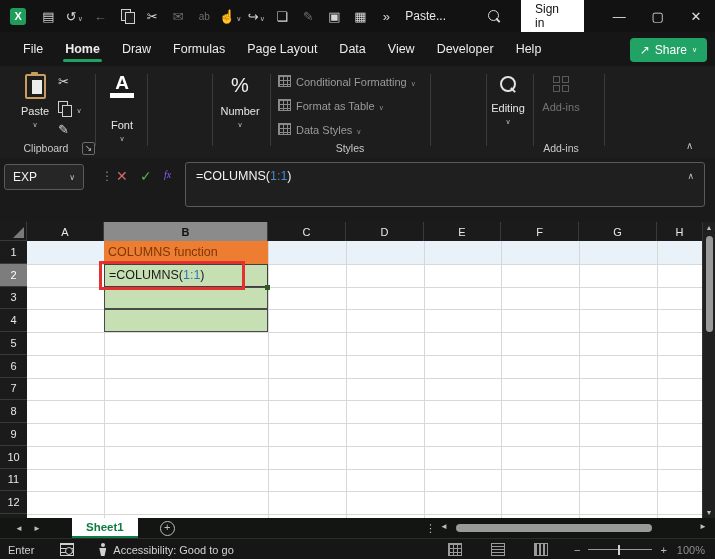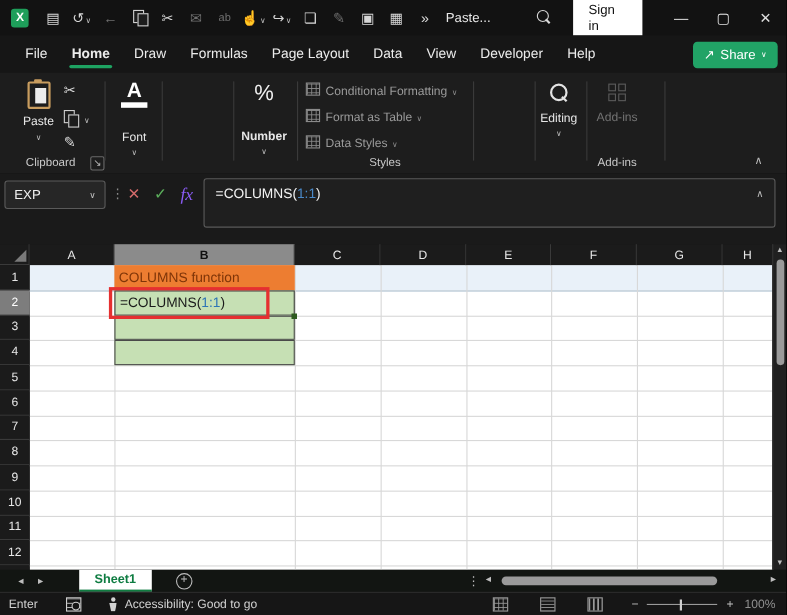--- a/index.html
+++ b/index.html
@@ -51,27 +51,27 @@
     background-image:linear-gradient(#b9b9b9 1px,transparent 1px),linear-gradient(90deg,#b9b9b9 1px,transparent 1px);
     background-size:6px 5px;}
   .cellsic::after{content:"";position:absolute;left:0;top:5px;width:17px;height:4px;background:#2D7DD2;}
   .editic{width:12px;height:12px;border:2px solid #e3e3e3;border-radius:50%;position:relative;margin:0 auto;}
   .editic::after{content:"";position:absolute;width:2px;height:6px;background:#e3e3e3;left:10px;top:9px;transform:rotate(-45deg);}
   .addinsic{display:grid;grid-template-columns:7px 7px;grid-template-rows:7px 7px;gap:2px;width:16px;margin:0 auto;}
   .addinsic div{border:1.5px solid #6f6f6f;}
   .launcher{color:#b5b5b5;font-size:9px;border:1px solid #6a6a6a;width:11px;height:11px;line-height:10px;text-align:center;border-radius:2px;}
   
   .fbar{left:0;top:158px;width:715px;height:64px;background:#1a1a1a;}
-  .namebox{position:absolute;left:4px;top:6px;width:92px;height:26px;background:#262626;border:1px solid #5a5a5a;
+  .namebox{position:absolute;left:4px;top:6px;width:80px;height:26px;background:#262626;border:1px solid #5a5a5a;
            border-radius:3px;color:#f2f2f2;font-size:12px;display:flex;align-items:center;padding:0 8px;box-sizing:border-box;}
   .namebox .chev{margin-left:auto;font-size:8px;color:#c0c0c0;}
   .fdots{position:absolute;left:101px;top:11px;color:#8a8a8a;font-size:12px;}
   .fx-x{position:absolute;left:116px;top:10px;color:#D36A6A;font-size:14px;}
   .fx-check{position:absolute;left:140px;top:10px;color:#5BAE5B;font-size:14px;}
-  .fx-fx{position:absolute;left:164px;top:11px;color:#8b5cf6;font-size:16px;font-family:"Liberation Serif",serif;font-style:italic;}
+  .fx-fx{position:absolute;left:164px;top:11px;color:#8b5cf6;font-size:10px;font-family:"Liberation Serif",serif;font-style:italic;}
   .finput{position:absolute;left:185px;top:4px;width:520px;height:45px;background:#1f1f1f;border:1px solid #5a5a5a;
           border-radius:3px;color:#f2f2f2;font-size:12.5px;padding:6px 10px;box-sizing:border-box;}
   .fexpand{position:absolute;right:10px;top:8px;color:#bdbdbd;font-size:9px;}
   
   .grid{left:0;top:222px;width:715px;height:296px;background:#161616;}
   .cellsbg{position:absolute;left:27px;top:19px;width:676px;height:277px;background:#fff;}
   .colhdr{position:absolute;left:27px;top:0;height:19px;display:flex;}
   .colhdr .ch{box-sizing:border-box;border-right:1px solid #3a3a3a;color:#e8e8e8;font-size:11px;
               display:flex;align-items:center;justify-content:center;background:#1b1b1b;height:19px;}
   .colhdr .ch.sel{background:#8b8b8b;color:#111;font-weight:bold;}
@@ -192,21 +192,21 @@
       <div class="fontbar"></div>
       <div class="rbtnlabel" style="margin-top:21px;">Font</div>
       <div class="rchev" style="margin-top:4px;">∨</div>
     </div>
     <div class="rdivider" style="left:147px;"></div>
 
     <div class="rdivider" style="left:212px;"></div>
 
     <div class="abs" style="left:215px;top:8px;width:50px;">
       <div class="pct">%</div>
-      <div class="rbtnlabel" style="margin-top:22px;font-weight:bold;">Number</div>
+      <div class="rbtnlabel" style="margin-top:9px;">Number</div>
       <div class="rchev" style="margin-top:4px;">∨</div>
     </div>
     <div class="rdivider" style="left:270px;"></div>
 
     <div class="styleitem" style="left:278px;top:9px;">
       <span class="minigrid"></span><span>Conditional Formatting</span><span class="chev">∨</span>
     </div>
     <div class="styleitem" style="left:278px;top:33px;">
       <span class="minigrid"></span><span>Format as Table</span><span class="chev">∨</span>
     </div>

